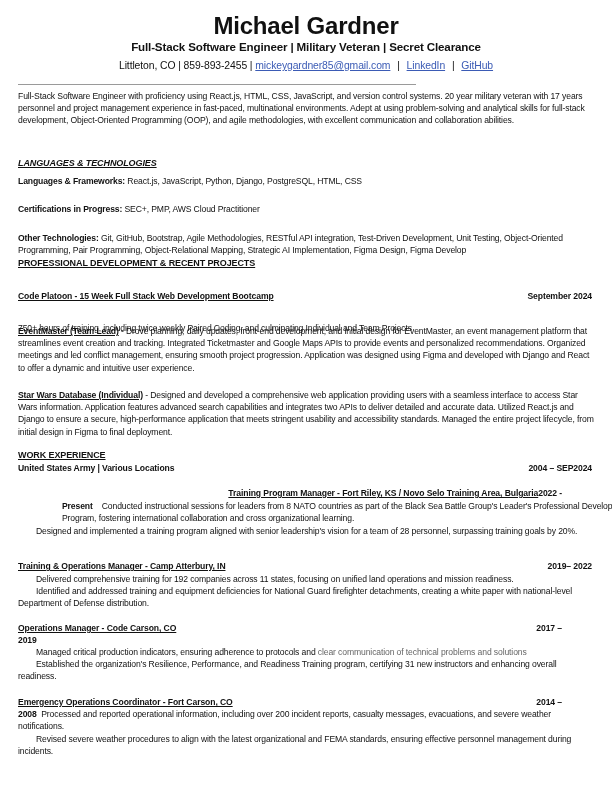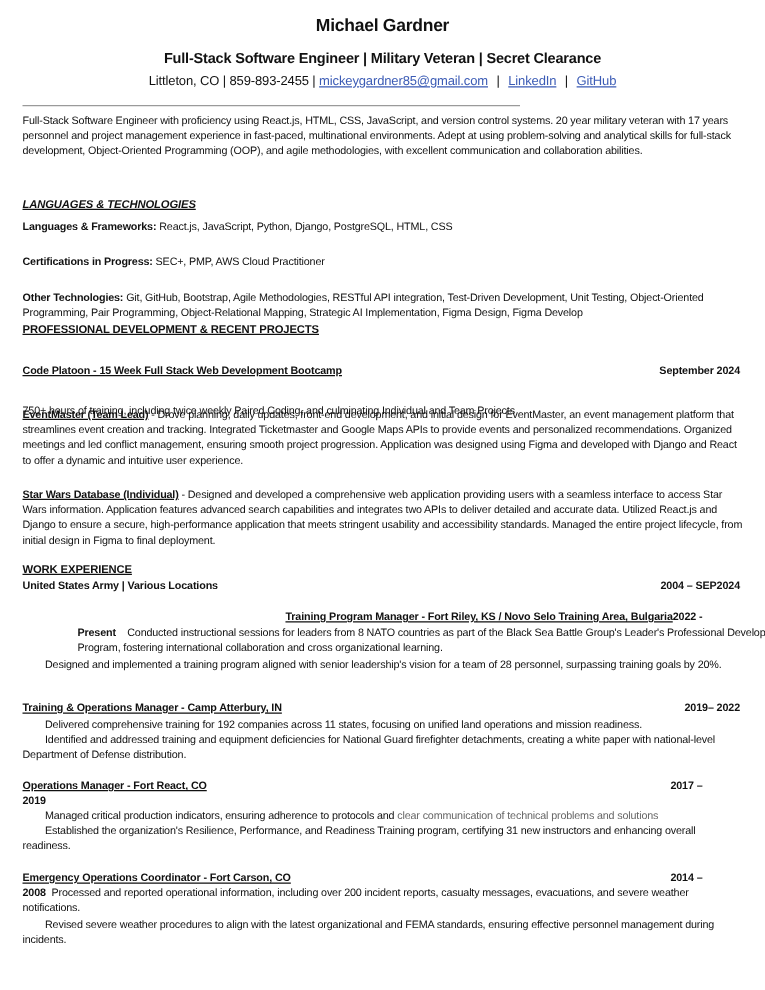--- a/index.html
+++ b/index.html
@@ -5,21 +5,21 @@
     html, body { margin: 0; padding: 0; background: #ffffff; }
     body {
       width: 612px; height: 792px; overflow: hidden;
       font-family: "Liberation Sans", sans-serif;
       color: #111;
       position: relative;
     }
     .page { position: absolute; left: 18px; top: 0; width: 576px; }
     .name {
       position: absolute; left: 0; width: 576px; top: 12px;
-      text-align: center; font-size: 14px; font-weight: bold; letter-spacing: -0.2px;
+      text-align: center; font-size: 24px; font-weight: bold; letter-spacing: -0.2px;
     }
     .headline {
       position: absolute; left: 0; width: 576px; top: 40px;
       text-align: center; font-size: 11.6px; font-weight: bold; letter-spacing: -0.15px;
     }
     .contact {
       position: absolute; left: 0; width: 576px; top: 60px;
       text-align: center; font-size: 10.4px; letter-spacing: -0.1px;
     }
     .contact a { color: #3b5bb5; text-decoration: underline; }
@@ -111,21 +111,21 @@
     <span>2019– 2022</span>
   </div>
   <div class="p" style="top:573px;">
     <span class="indent"></span><span>Delivered comprehensive training for 192 companies across 11 states, focusing on unified land operations and mission readiness.</span>
   </div>
   <div class="p" style="top:585px;">
     <span class="indent"></span><span>Identified and addressed training and equipment deficiencies for National Guard firefighter detachments, creating a white paper with national-level Department of Defense distribution.</span>
   </div>
 
   <div class="row" style="top:623px; width:544px;">
-    <span class="u">Operations Manager - Fort React, CO</span>
+    <span class="u">Operations Manager - Code Carson, CO</span>
     <span>2017 –</span>
   </div>
   <div class="p b" style="top:634px;">2019</div>
   <div class="p" style="top:646px;">
     <span class="indent"></span><span>Managed critical production indicators, ensuring adherence to protocols and </span><span class="gray">clear communication of technical problems and solutions</span>
   </div>
   <div class="p" style="top:658px;">
     <span class="indent"></span><span>Established the organization's Resilience, Performance, and Readiness Training program, certifying 31 new instructors and enhancing overall readiness.</span>
   </div>
 

